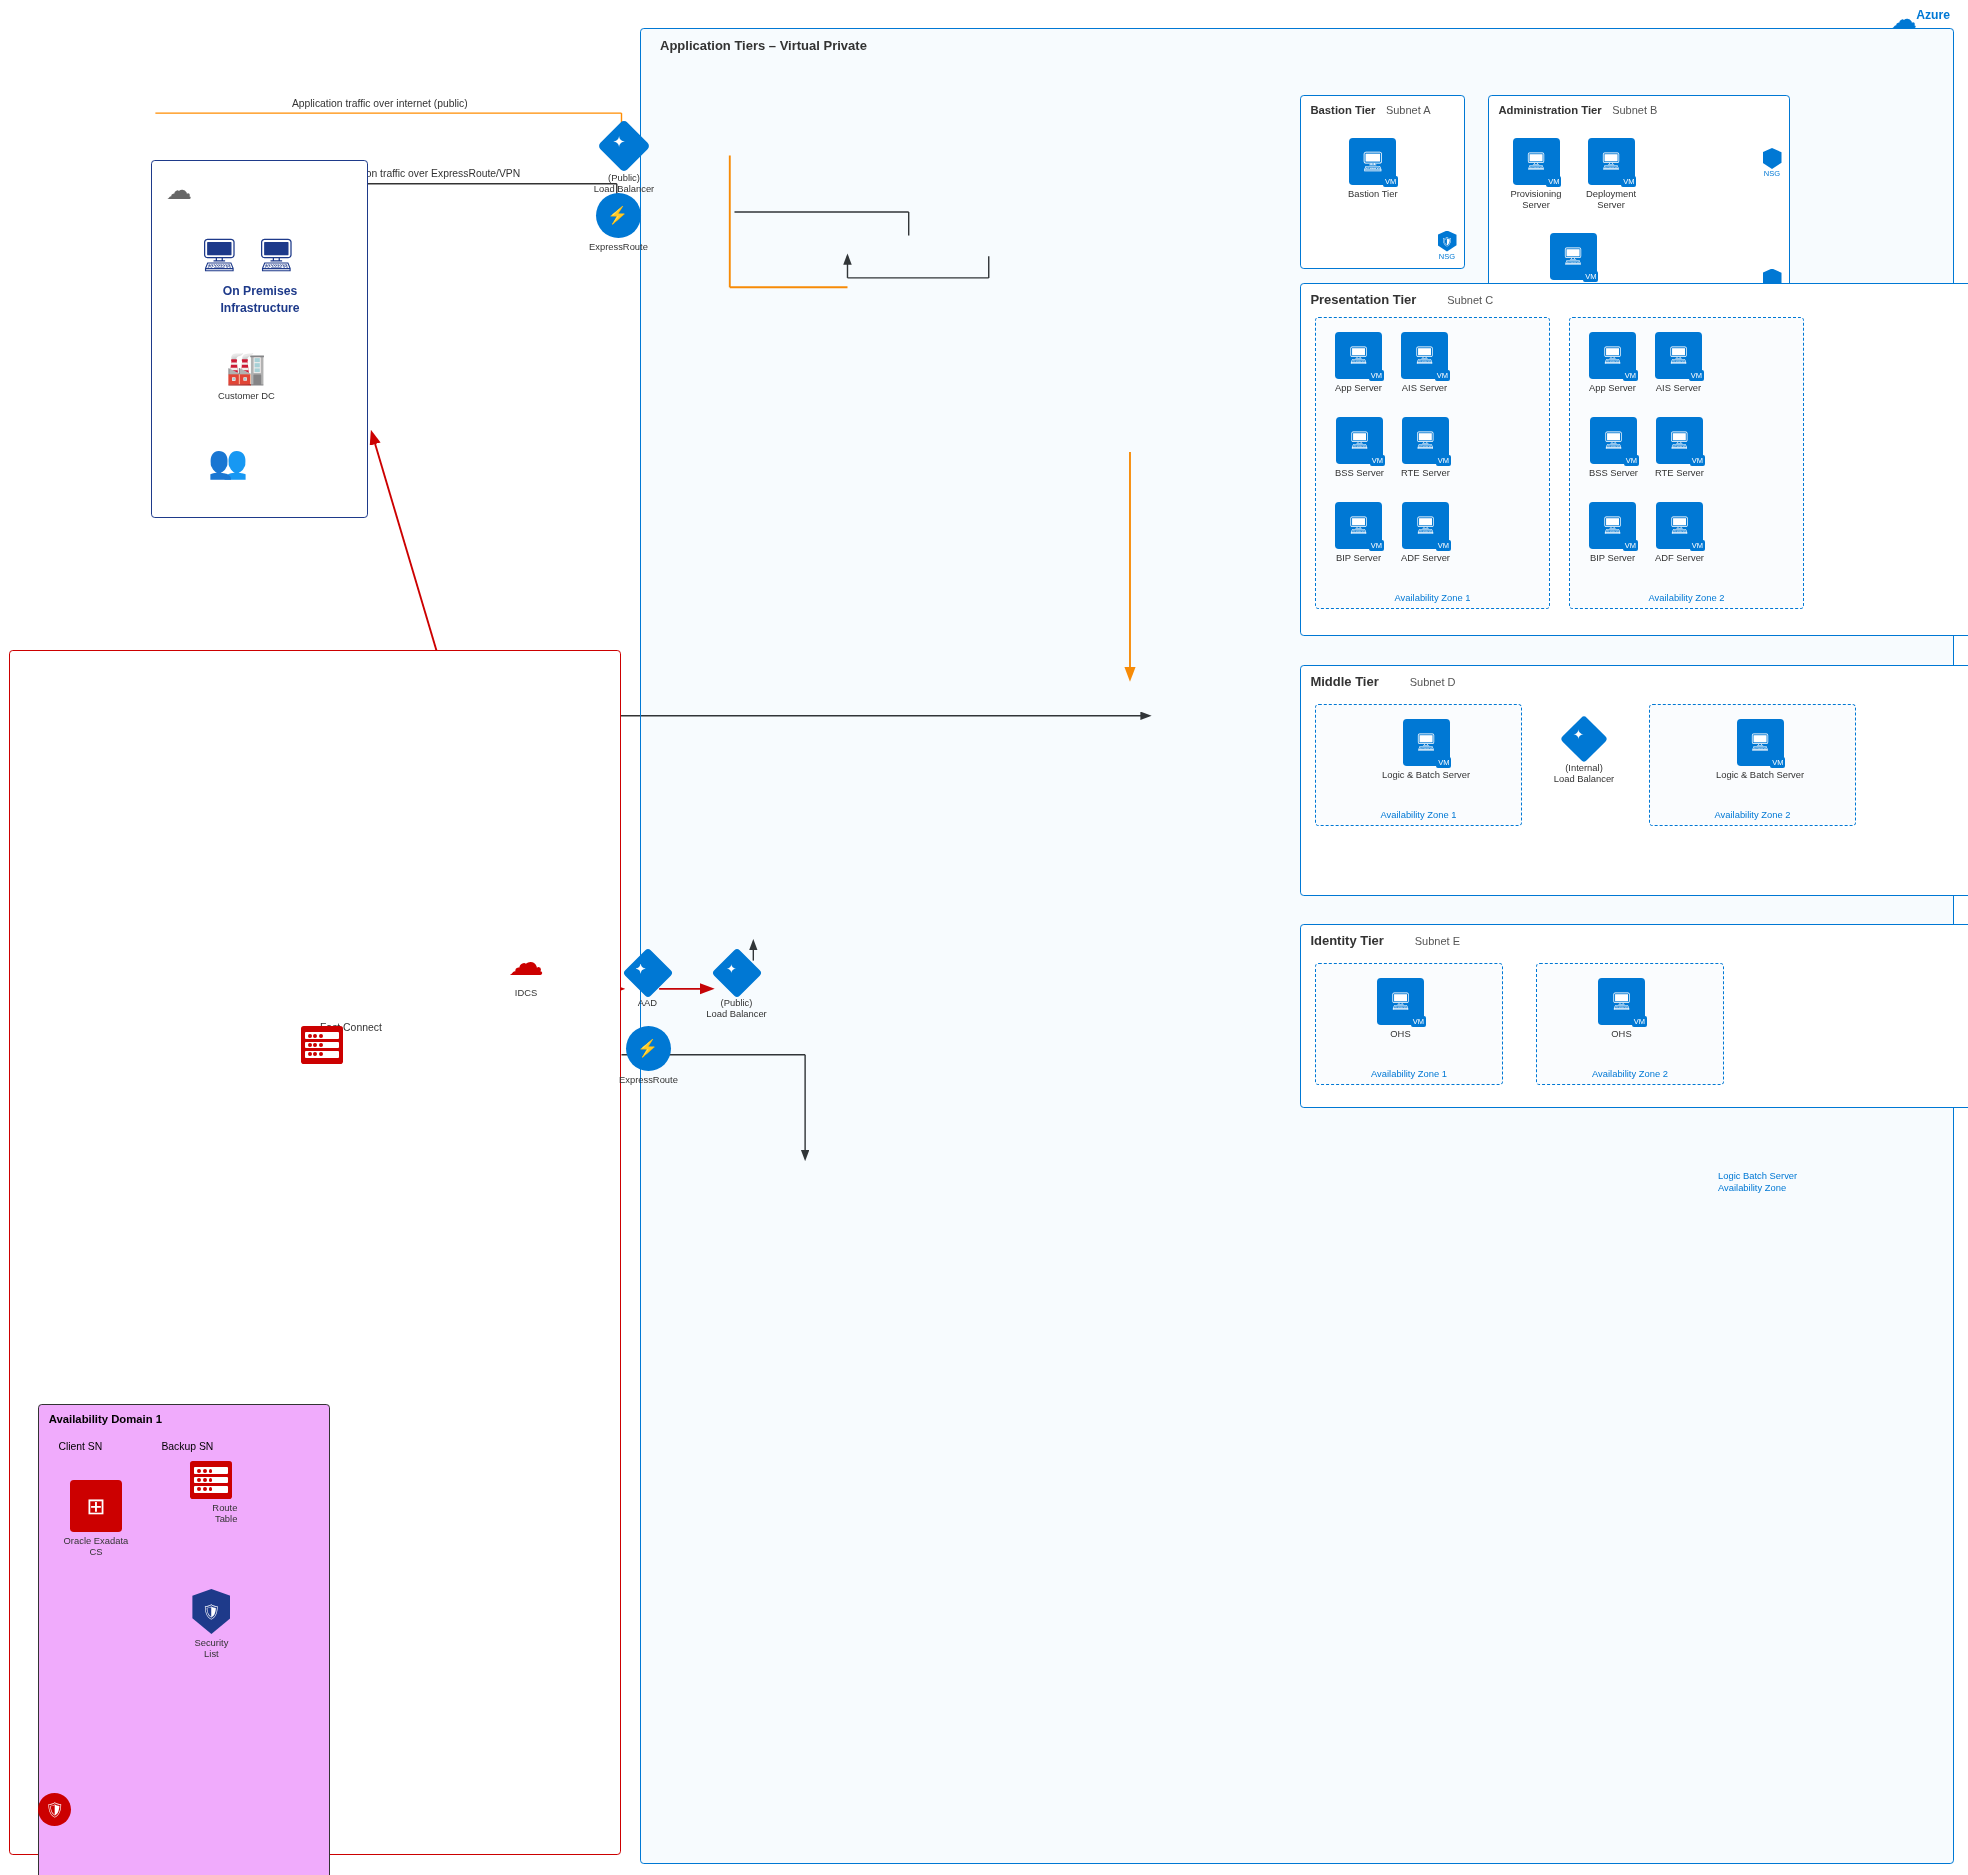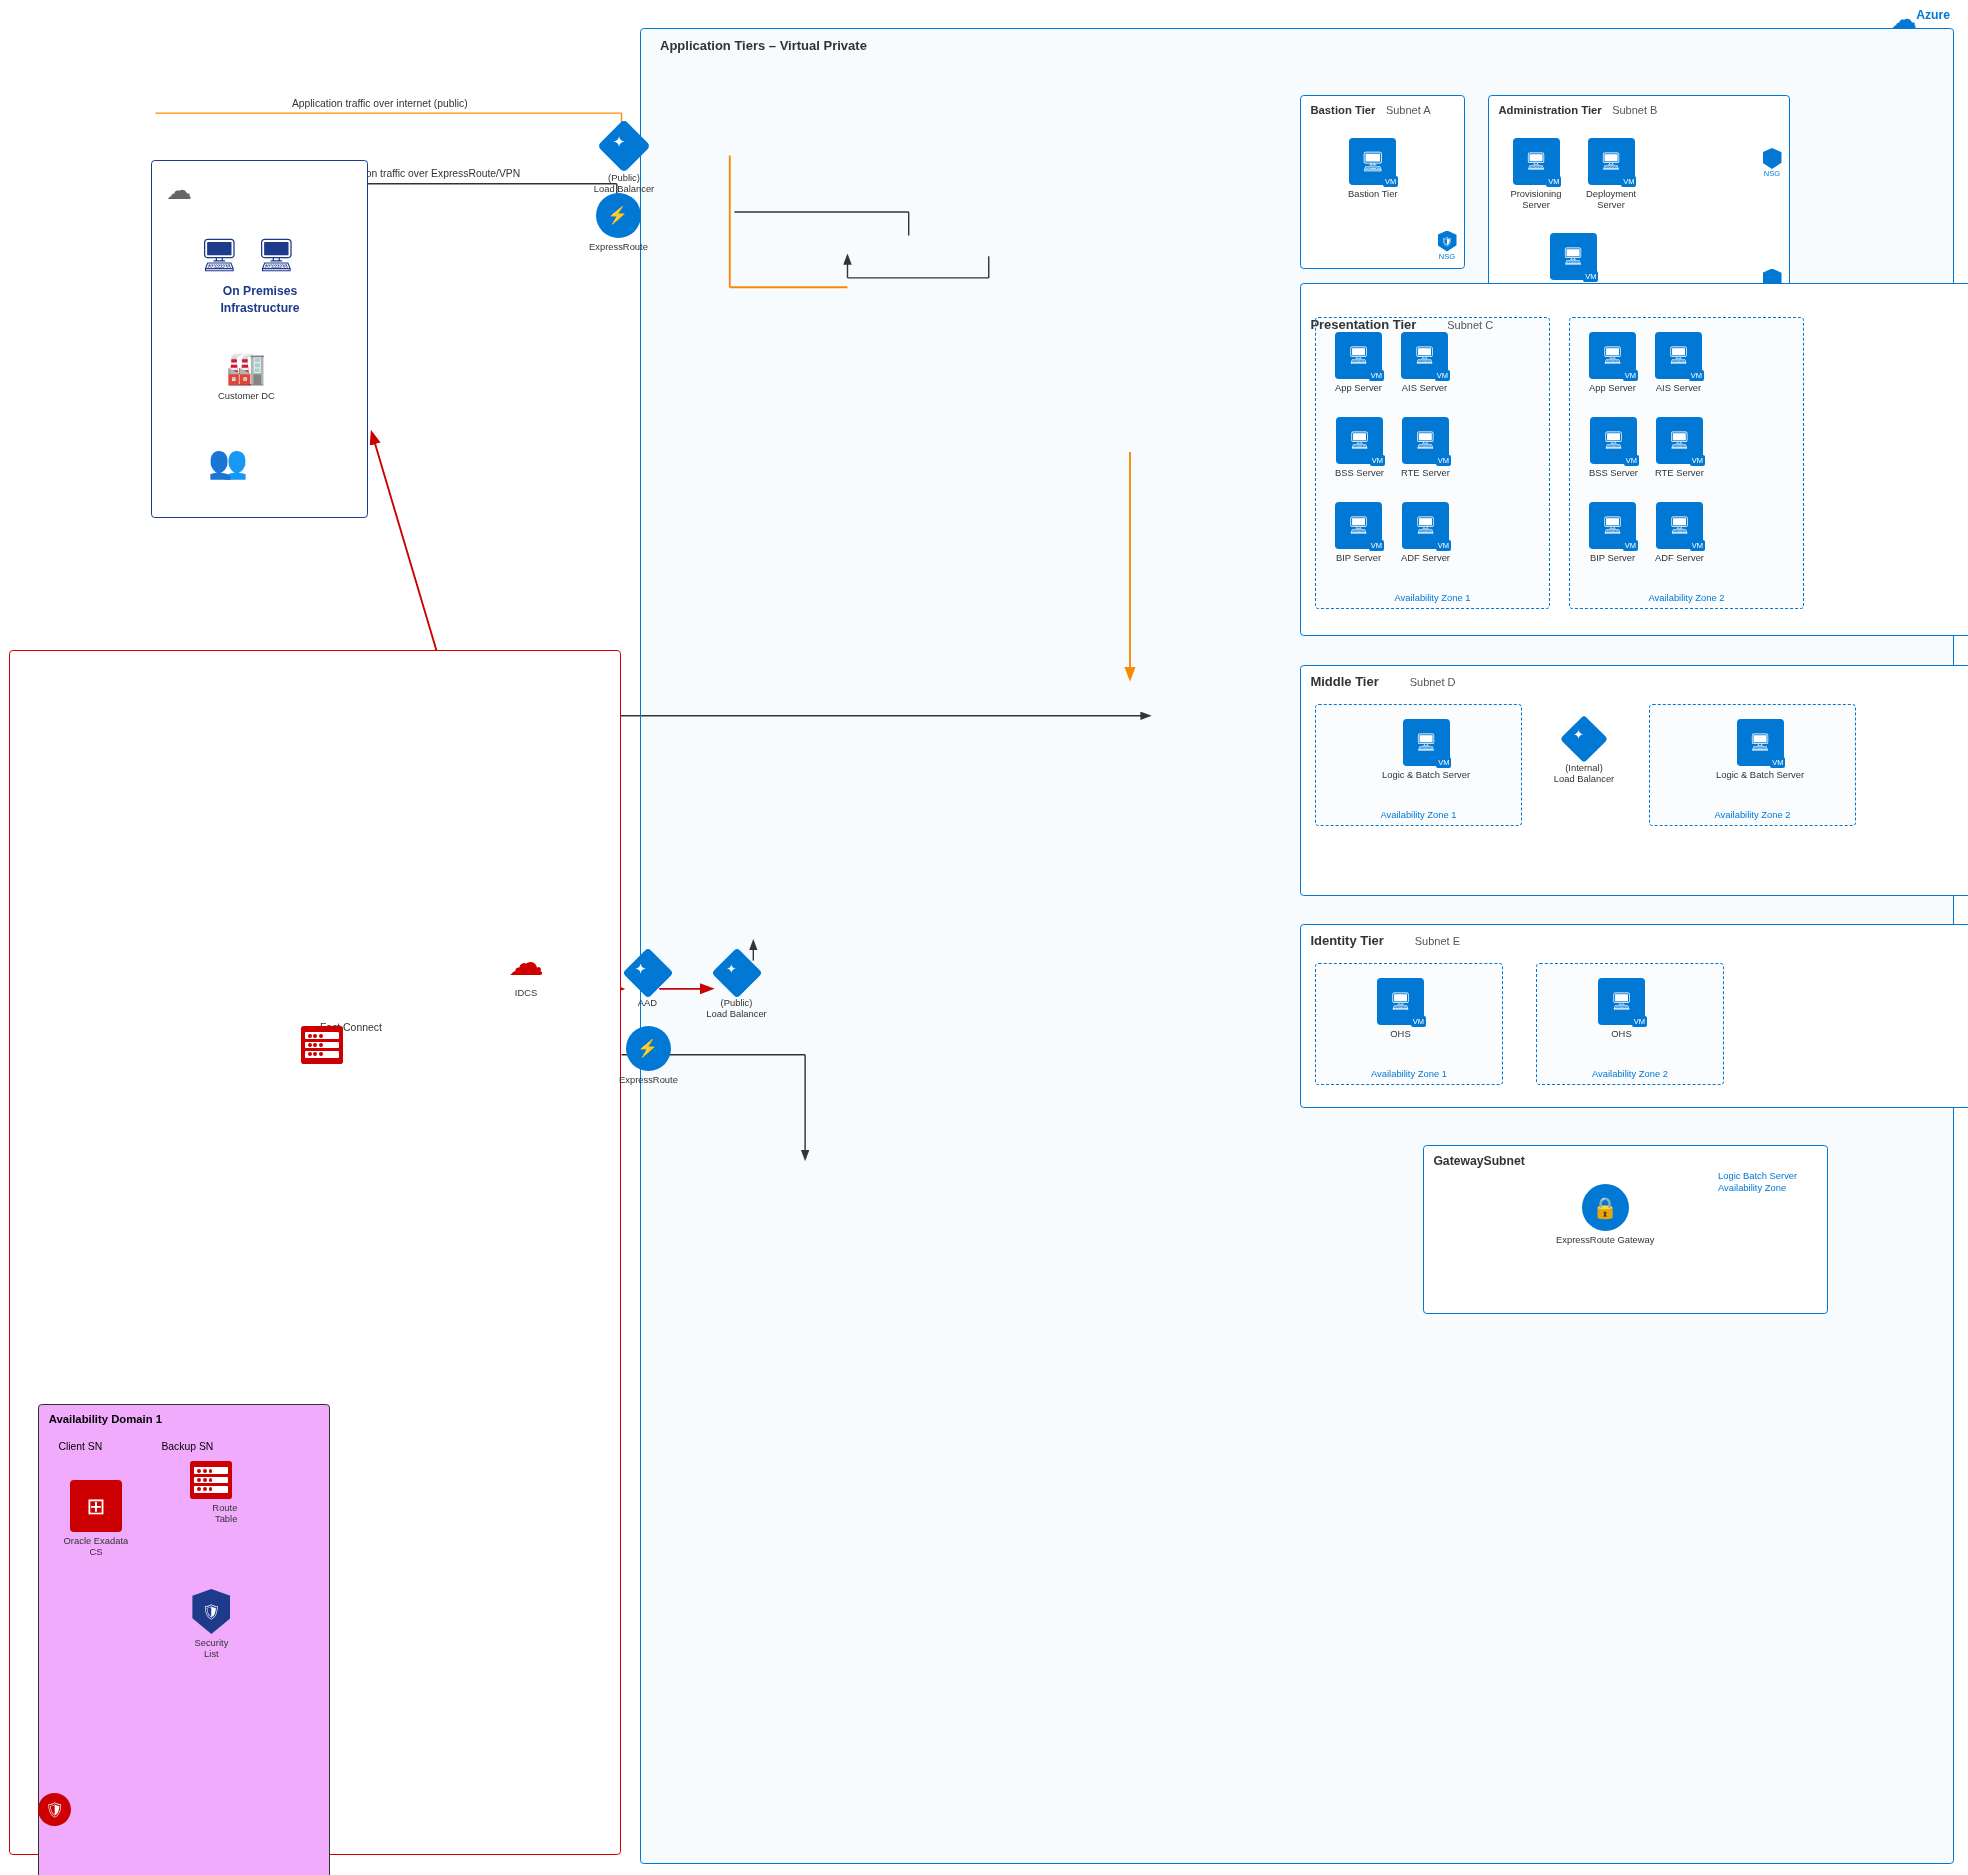--- a/index.html
+++ b/index.html
@@ -408,21 +408,21 @@
         <span style="font-size:7.5px;">NSG</span>
       </div>
       <div class="nsg-icon" style="bottom:7.5px; right:7.5px;">
         <div style="width:19px; height:21px; background:#0078d4; clip-path:polygon(50% 0%, 100% 20%, 100% 70%, 50% 100%, 0% 70%, 0% 20%);">
         </div>
         <span style="font-size:7.5px;">NSG</span>
       </div>
     </div>
 
     <div class="tier-box presentation-tier">
-      <div style="position:absolute; top:7.5px; left:9.4px;margin-top:25px;">
+      <div style="position:absolute; top:7.5px; left:9.4px;">
         <span class="tier-title">Presentation Tier</span>
         <span class="subnet-label" style="margin-left: 28px;">Subnet C</span>
       </div>
 
       <div class="az-box" style="left:14px; top:33px; width:235px; height:292px;">
 
         <div class="icon-block" style="left:19px; top:14px;">
           <div class="vm-icon">
               <span>🖥</span>
               <div class="vm-badge">VM</div>
@@ -578,30 +578,20 @@
           <div class="vm-icon">
               <span>🖥</span>
               <div class="vm-badge">VM</div>
             </div>
           <div class="icon-label">OHS</div>
         </div>
         <div class="az-label" style="position:absolute; bottom:4.7px; left:0; width:100%; text-align:center;">Availability Zone 2</div>
       </div>
     </div>
 
-    <div class="tier-box gateway-subnet">
-      <div style="position:absolute; top:7.5px; left:9.4px;">
-        <span class="tier-title" style="font-size:12.2px;">GatewaySubnet</span>
-      </div>
-
-      <div class="icon-block" style="left:132px; top:38px;">
-        <div style="width:47px; height:47px; background:#0078d4; border-radius:50%; display:flex; align-items:center; justify-content:center; color:white; font-size:21px;">🔒</div>
-        <div class="icon-label">ExpressRoute Gateway</div>
-      </div>
-    </div>
 
   </div>
 
   <div class="icon-block" style="position:absolute; left:591px; top:122px;">
     <div style="width:47px; height:47px; position:relative;">
       <div style="width:38px; height:38px; background:#0078d4; transform:rotate(45deg); border-radius:4.7px; position:absolute; top:4.7px; left:4.7px;"></div>
       <div style="position:absolute; top:11.3px; left:12.2px; color:white; font-size:15px; z-index:1;">✦</div>
     </div>
     <div class="icon-label" style="width:66px;">(Public)<br>Load Balancer</div>
   </div>

